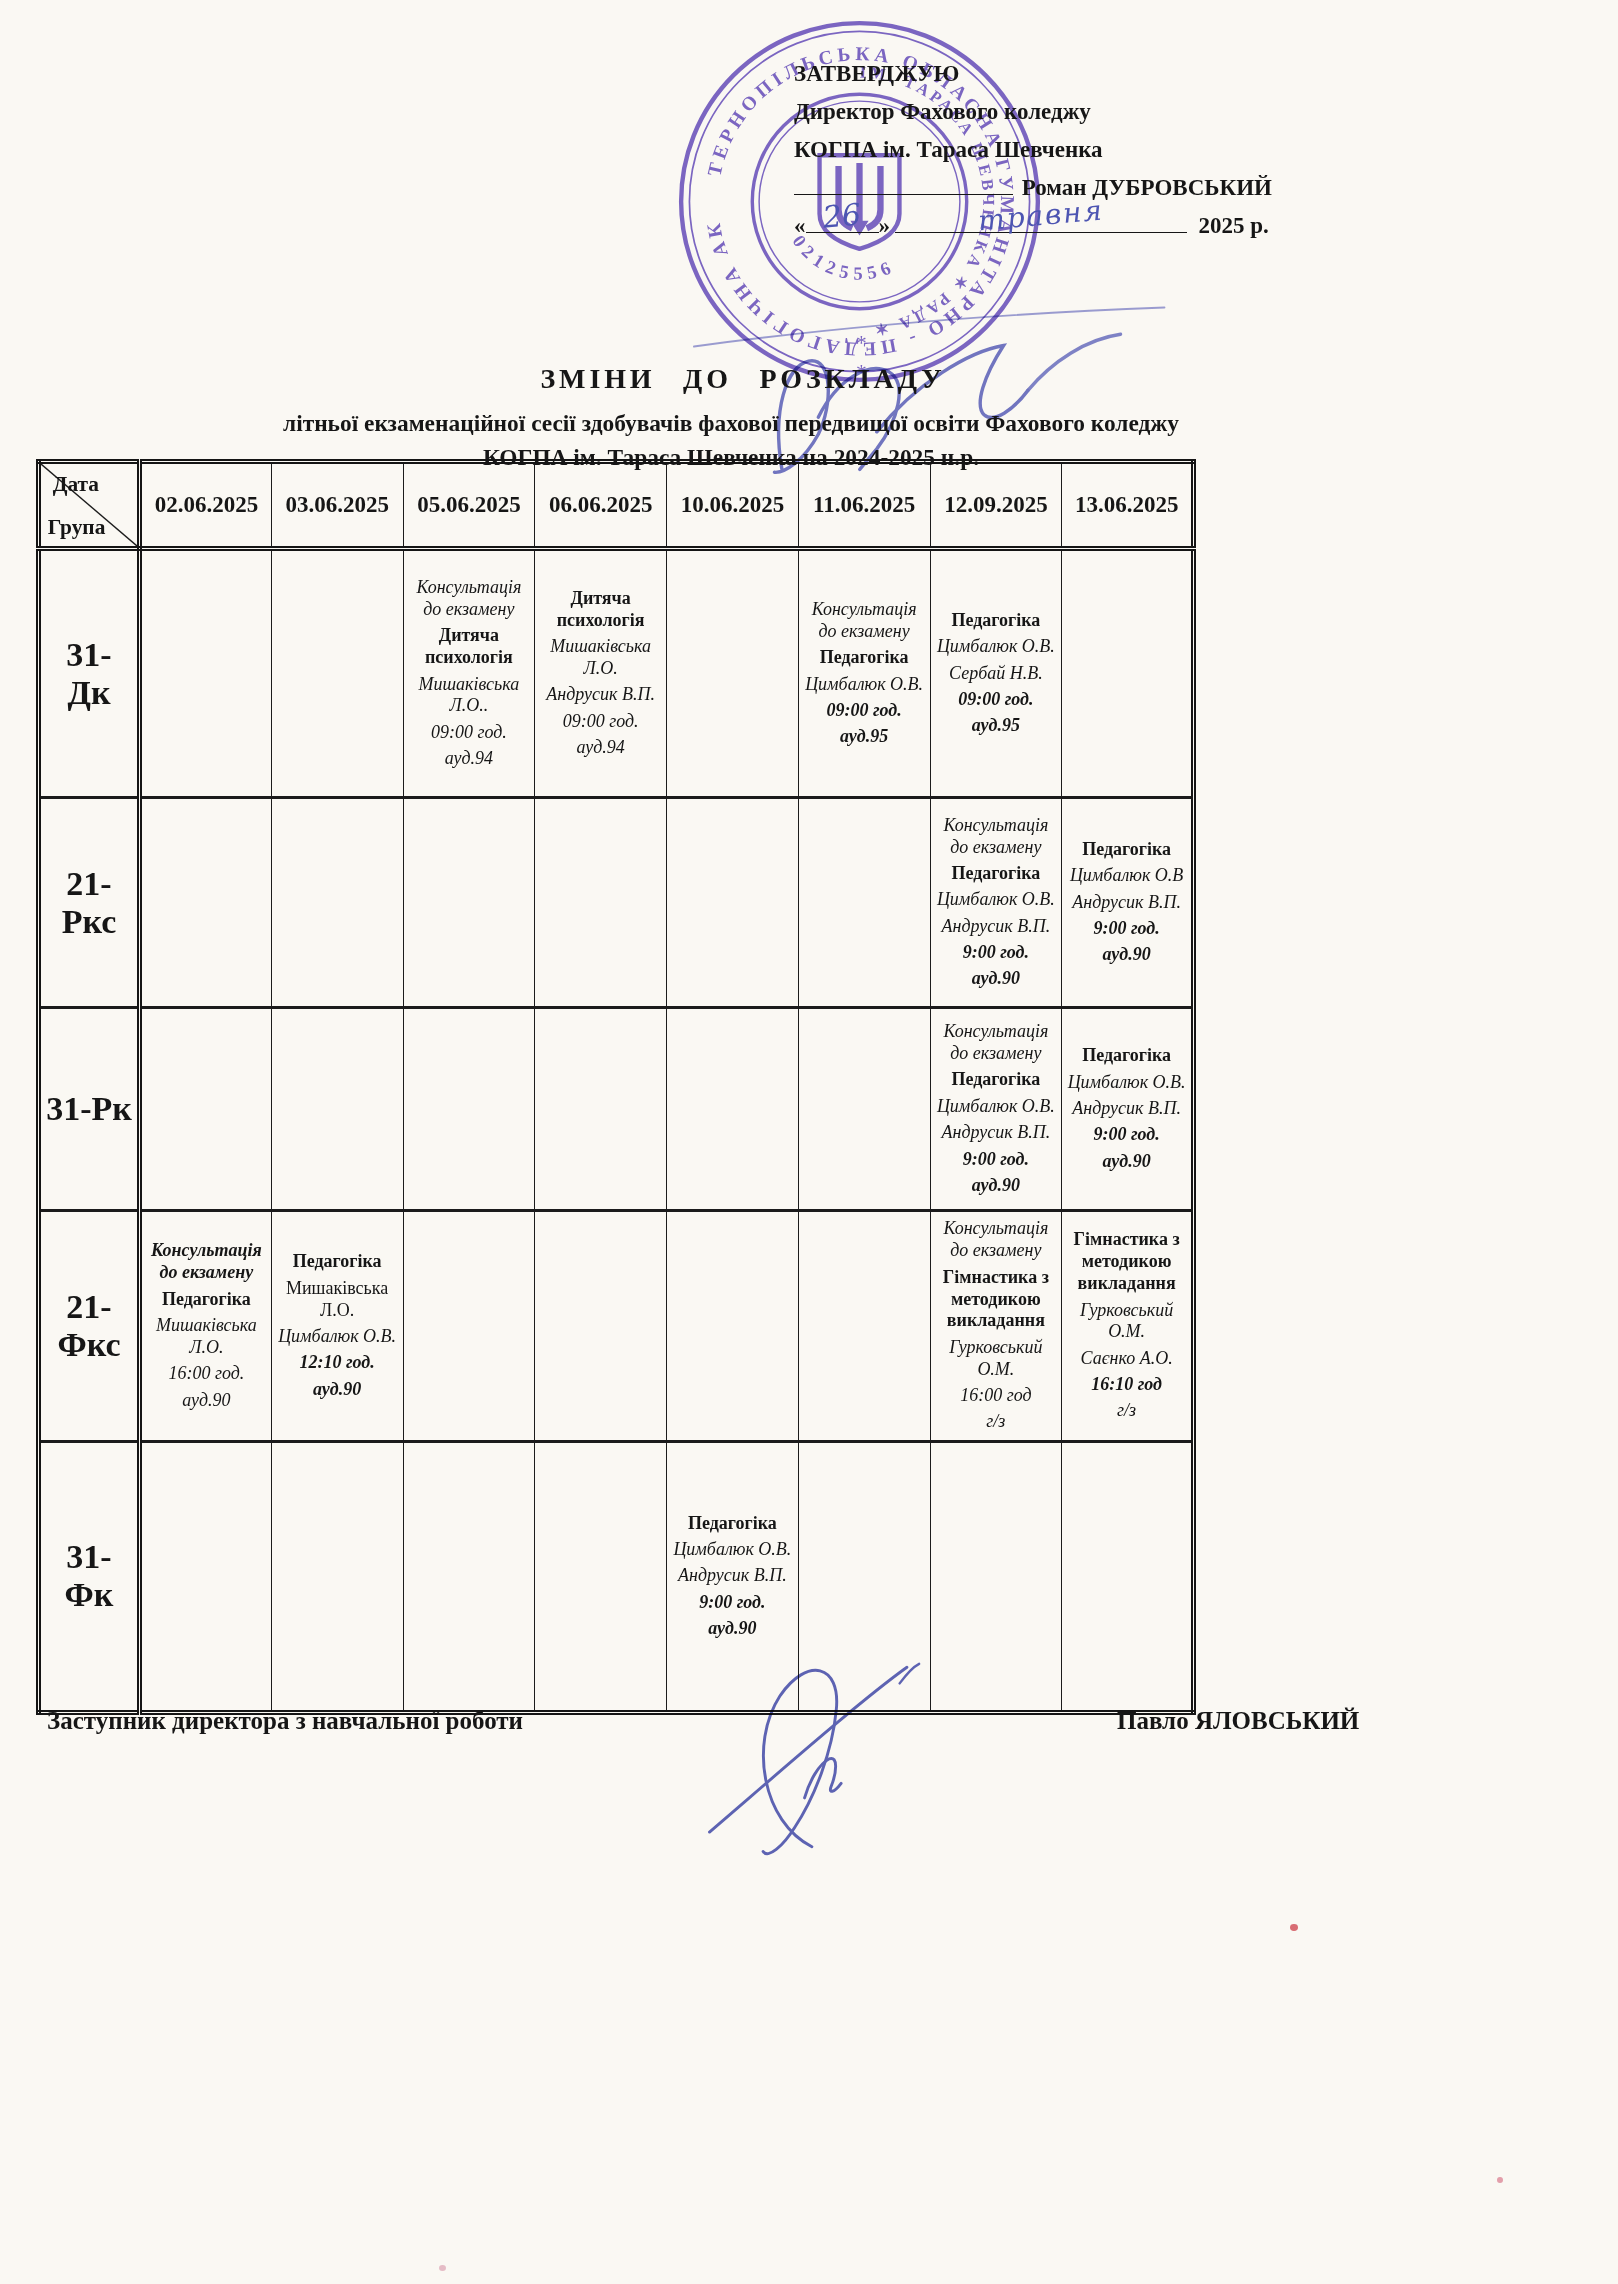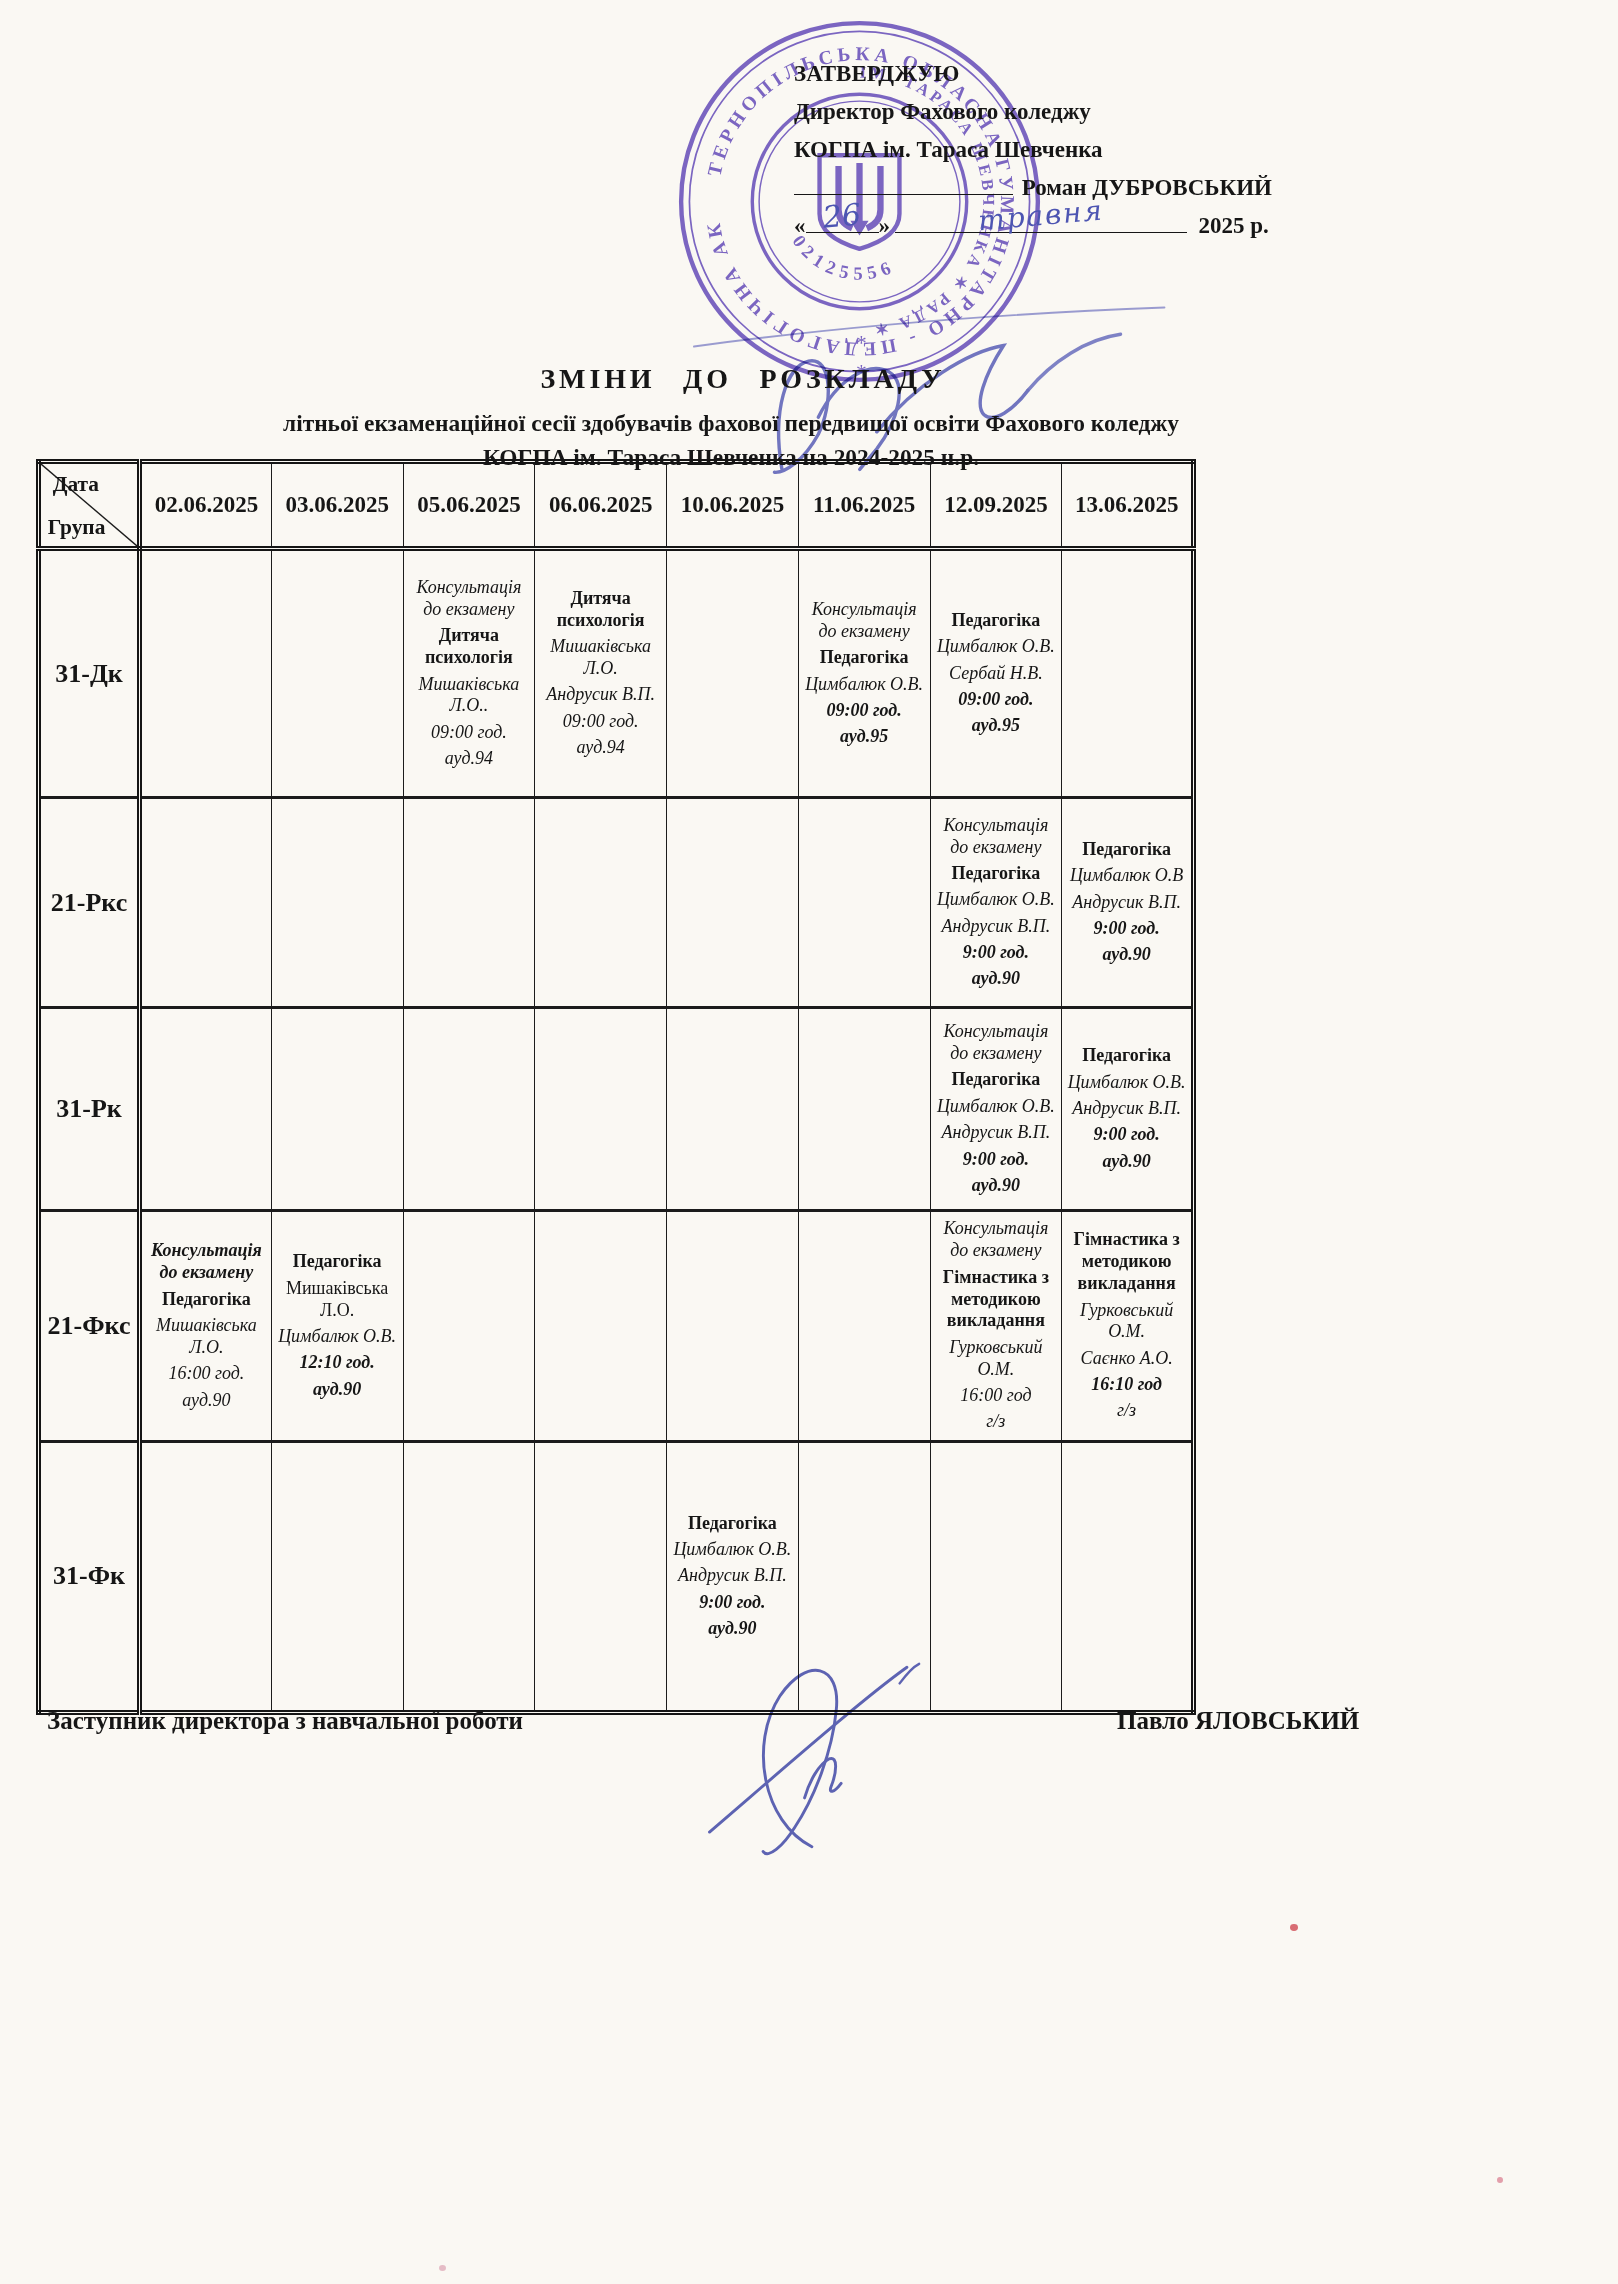--- a/index.html
+++ b/index.html
@@ -28,21 +28,21 @@
   table.sched{position:absolute;left:36px;top:459px;width:1160px;border-collapse:collapse;table-layout:fixed;}
   .sched th,.sched td{border:1.9px solid #1c1c1c;padding:1.9px 4.9px;}
   table.sched{border:5.4px double #151515;}
   .sched thead tr{height:87px;}
   .sched thead th{border-bottom:5.4px double #151515;font-size:23px;font-weight:bold;text-align:center;}
   .sched .corner{position:relative;padding:0;}
   .sched col.gcol{width:101px;}
   .corner .c-top{position:absolute;top:7.8px;left:11.7px;font-size:21.4px;font-weight:bold;}
   .corner .c-bot{position:absolute;bottom:5.8px;left:6.8px;font-size:21.4px;font-weight:bold;}
   .corner svg{position:absolute;inset:0;width:100%;height:100%;}
-  .sched td.group{border-right:5.4px double #151515;font-size:26px;font-weight:bold;text-align:center;margin-top:36px;}
+  .sched td.group{border-right:5.4px double #151515;font-size:34px;font-weight:bold;text-align:center;margin-top:36px;}
   .sched th.corner{border-right:5.4px double #151515;}
   .sched tbody td{border-top:3.4px solid #1b1b1b;border-bottom:3.4px solid #1b1b1b;vertical-align:middle;}
   .sched tbody tr:nth-child(1){height:249px;}
   .sched tbody tr:nth-child(2){height:210px;}
   .sched tbody tr:nth-child(3){height:203px;}
   .sched tbody tr:nth-child(4){height:195px;}
   .sched tbody tr:nth-child(5){height:271px;}
   td.cell{text-align:center;font-size:18px;line-height:1.22;}
   .ln{display:block;margin:4.4px 0;}
   .b{font-weight:bold;}

